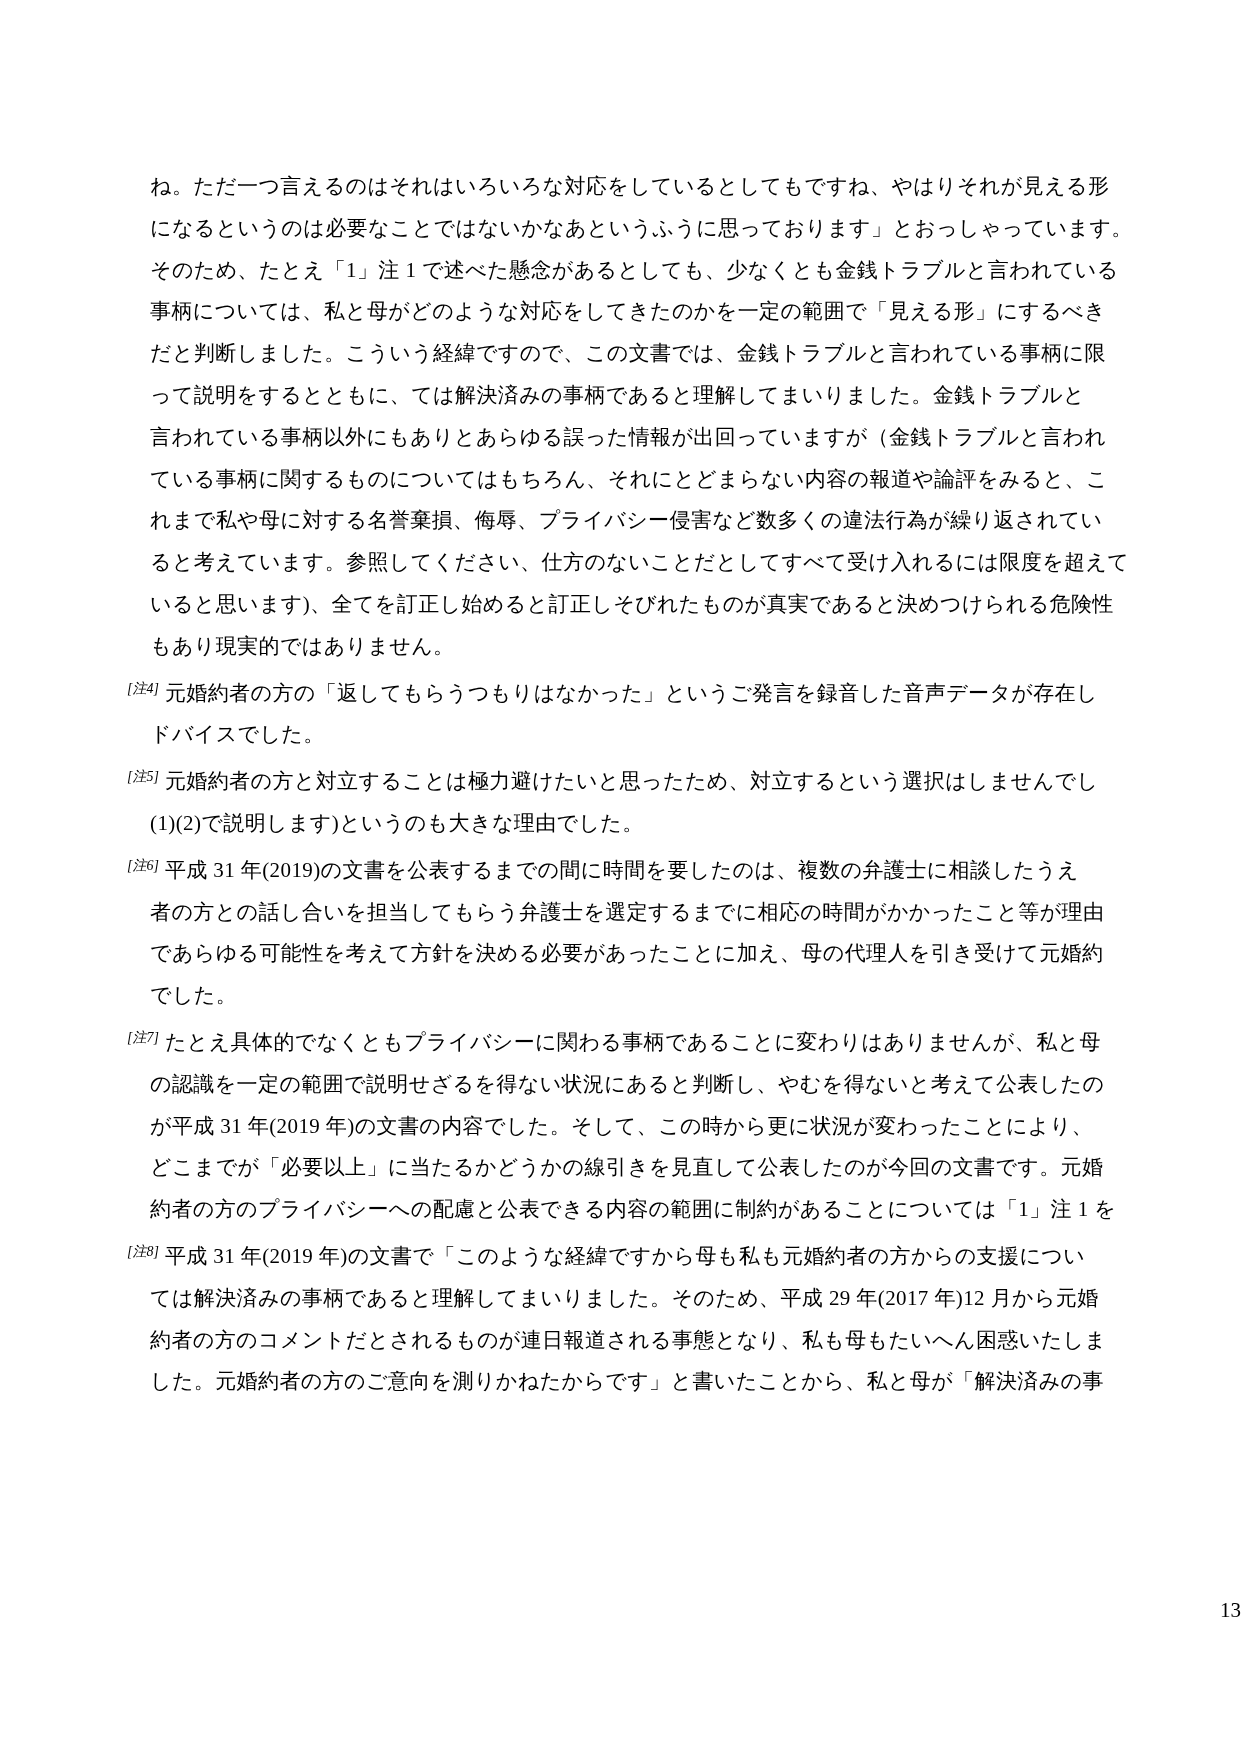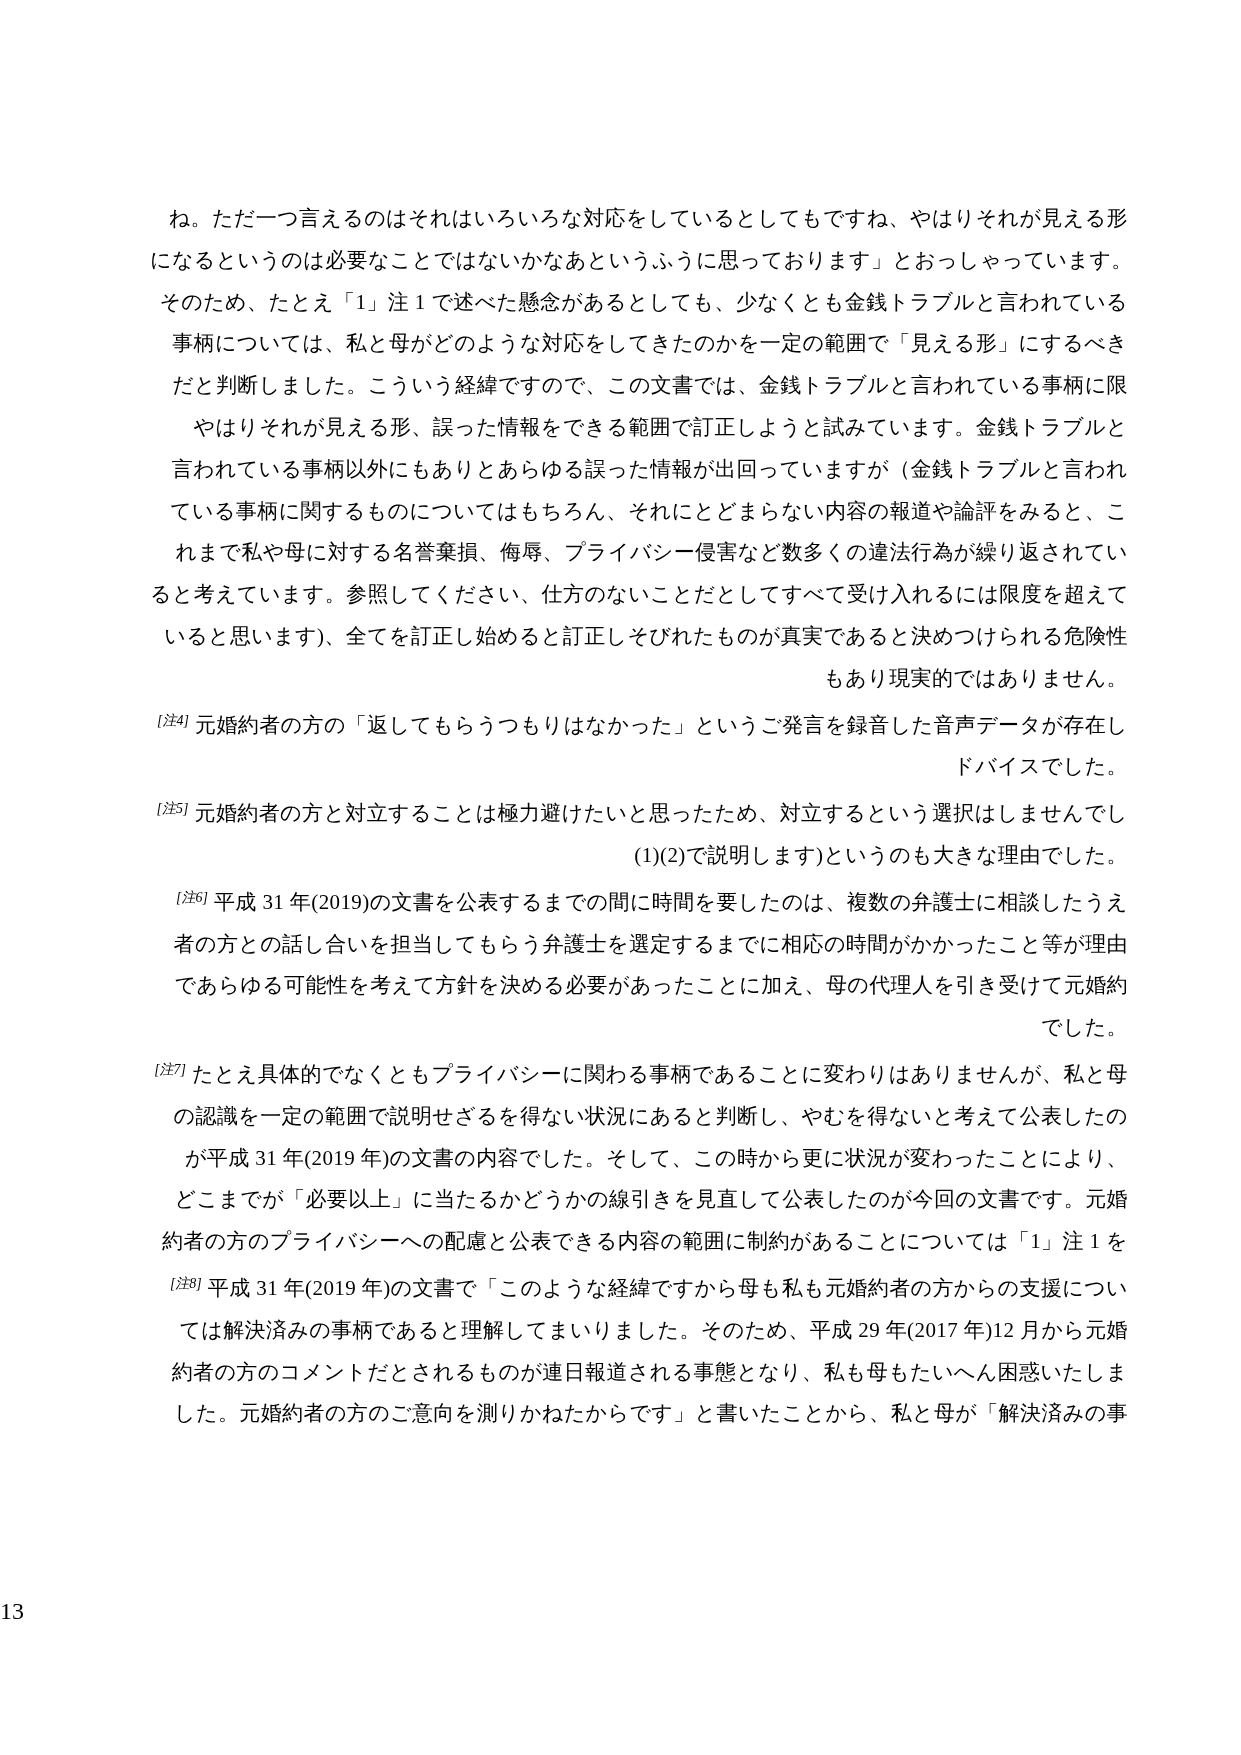--- a/index.html
+++ b/index.html
@@ -12,26 +12,25 @@
     width: 1241px;
     height: 1755px;
     background: #ffffff;
     color: #000000;
     font-family: "Liberation Serif", "DejaVu Serif", serif;
     overflow: hidden;
   }
   .content {
     position: absolute;
     left: 150px;
-    top: 198px;
+    top: 166px;
     width: 978px;
     font-size: 21px;
     line-height: 41.8px;
     letter-spacing: 0.4px;
-    text-align: right;
   }
   .block {
     margin: 0;
   }
   .line {
     white-space: nowrap;
   }
   .marker {
     display: inline-block;
     font-size: 14px;
@@ -39,36 +38,36 @@
     vertical-align: 7px;
     margin-left: -23px;
     margin-right: 6px;
     font-style: italic;
   }
   .pageno {
     position: absolute;
     top: 1598px;
     left: 0;
     width: 100%;
-    text-align: left;
-    font-size: 24px;
+    text-align: right;
+    font-size: 21px;
   }
 </style>
 </head>
 <body>
 
 <div class="page">
   <div class="content">
       <div class="block">
         <div class="line">ね。ただ一つ言えるのはそれはいろいろな対応をしているとしてもですね、やはりそれが見える形</div>
         <div class="line">になるというのは必要なことではないかなあというふうに思っております」とおっしゃっています。</div>
         <div class="line">そのため、たとえ「1」注 1 で述べた懸念があるとしても、少なくとも金銭トラブルと言われている</div>
         <div class="line">事柄については、私と母がどのような対応をしてきたのかを一定の範囲で「見える形」にするべき</div>
         <div class="line">だと判断しました。こういう経緯ですので、この文書では、金銭トラブルと言われている事柄に限</div>
-        <div class="line">やはりそれが見える形、誤った情報をできる範囲で訂正しようと試みています。金銭トラブルと</div>
+        <div class="line">って説明をするとともに、ては解決済みの事柄であると理解してまいりました。金銭トラブルと</div>
         <div class="line">言われている事柄以外にもありとあらゆる誤った情報が出回っていますが（金銭トラブルと言われ</div>
         <div class="line">ている事柄に関するものについてはもちろん、それにとどまらない内容の報道や論評をみると、こ</div>
         <div class="line">れまで私や母に対する名誉棄損、侮辱、プライバシー侵害など数多くの違法行為が繰り返されてい</div>
         <div class="line">ると考えています。参照してください、仕方のないことだとしてすべて受け入れるには限度を超えて</div>
         <div class="line">いると思います)、全てを訂正し始めると訂正しそびれたものが真実であると決めつけられる危険性</div>
         <div class="line">もあり現実的ではありません。</div>
       </div>
       <div class="block">
         <div class="line"><span class="marker">[注4]</span>元婚約者の方の「返してもらうつもりはなかった」というご発言を録音した音声データが存在し</div>
         <div class="line">ドバイスでした。</div>

